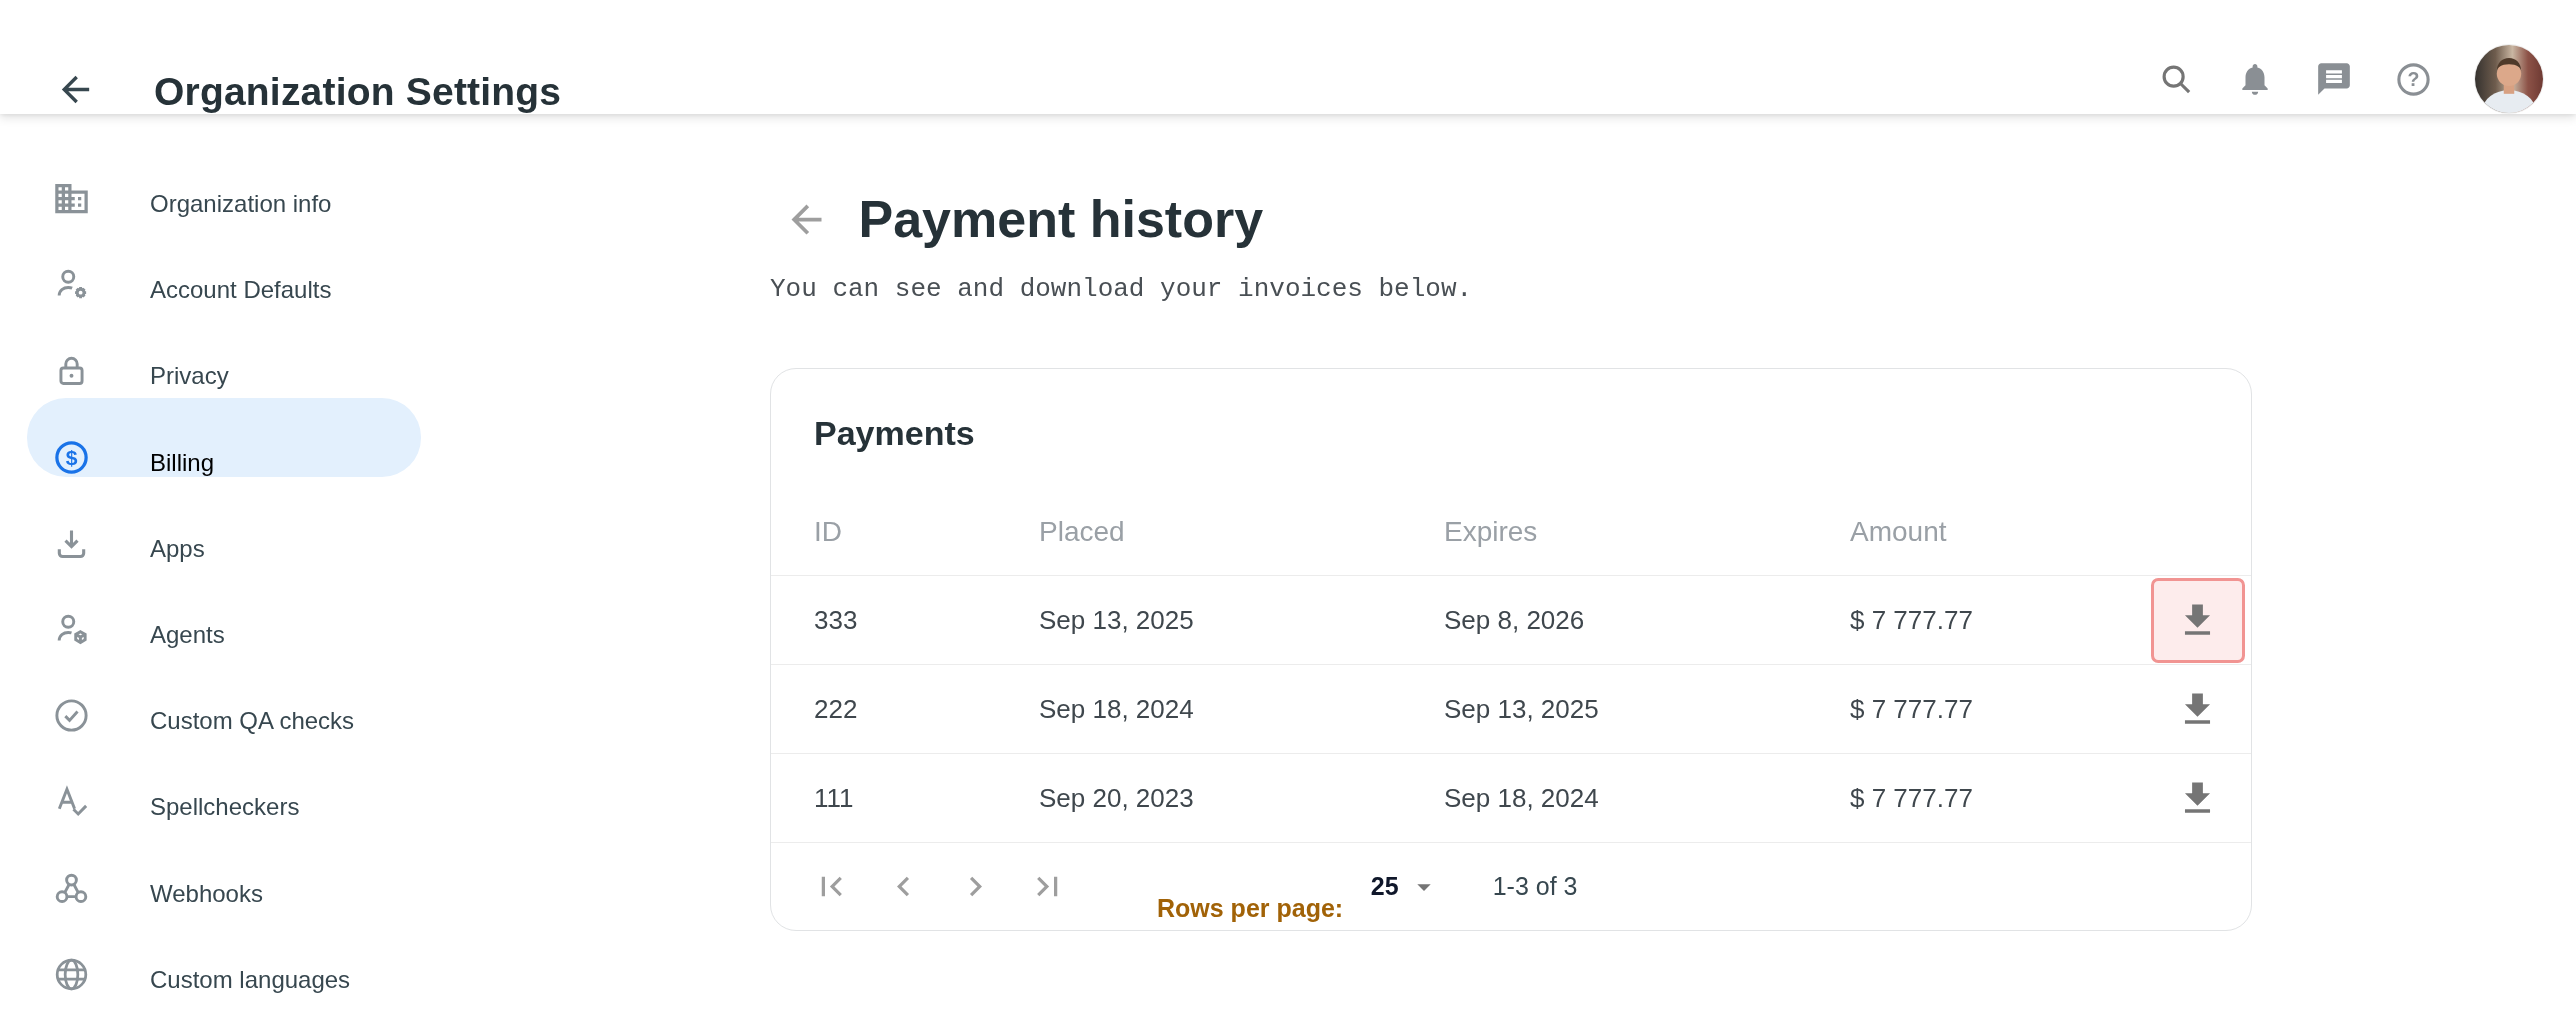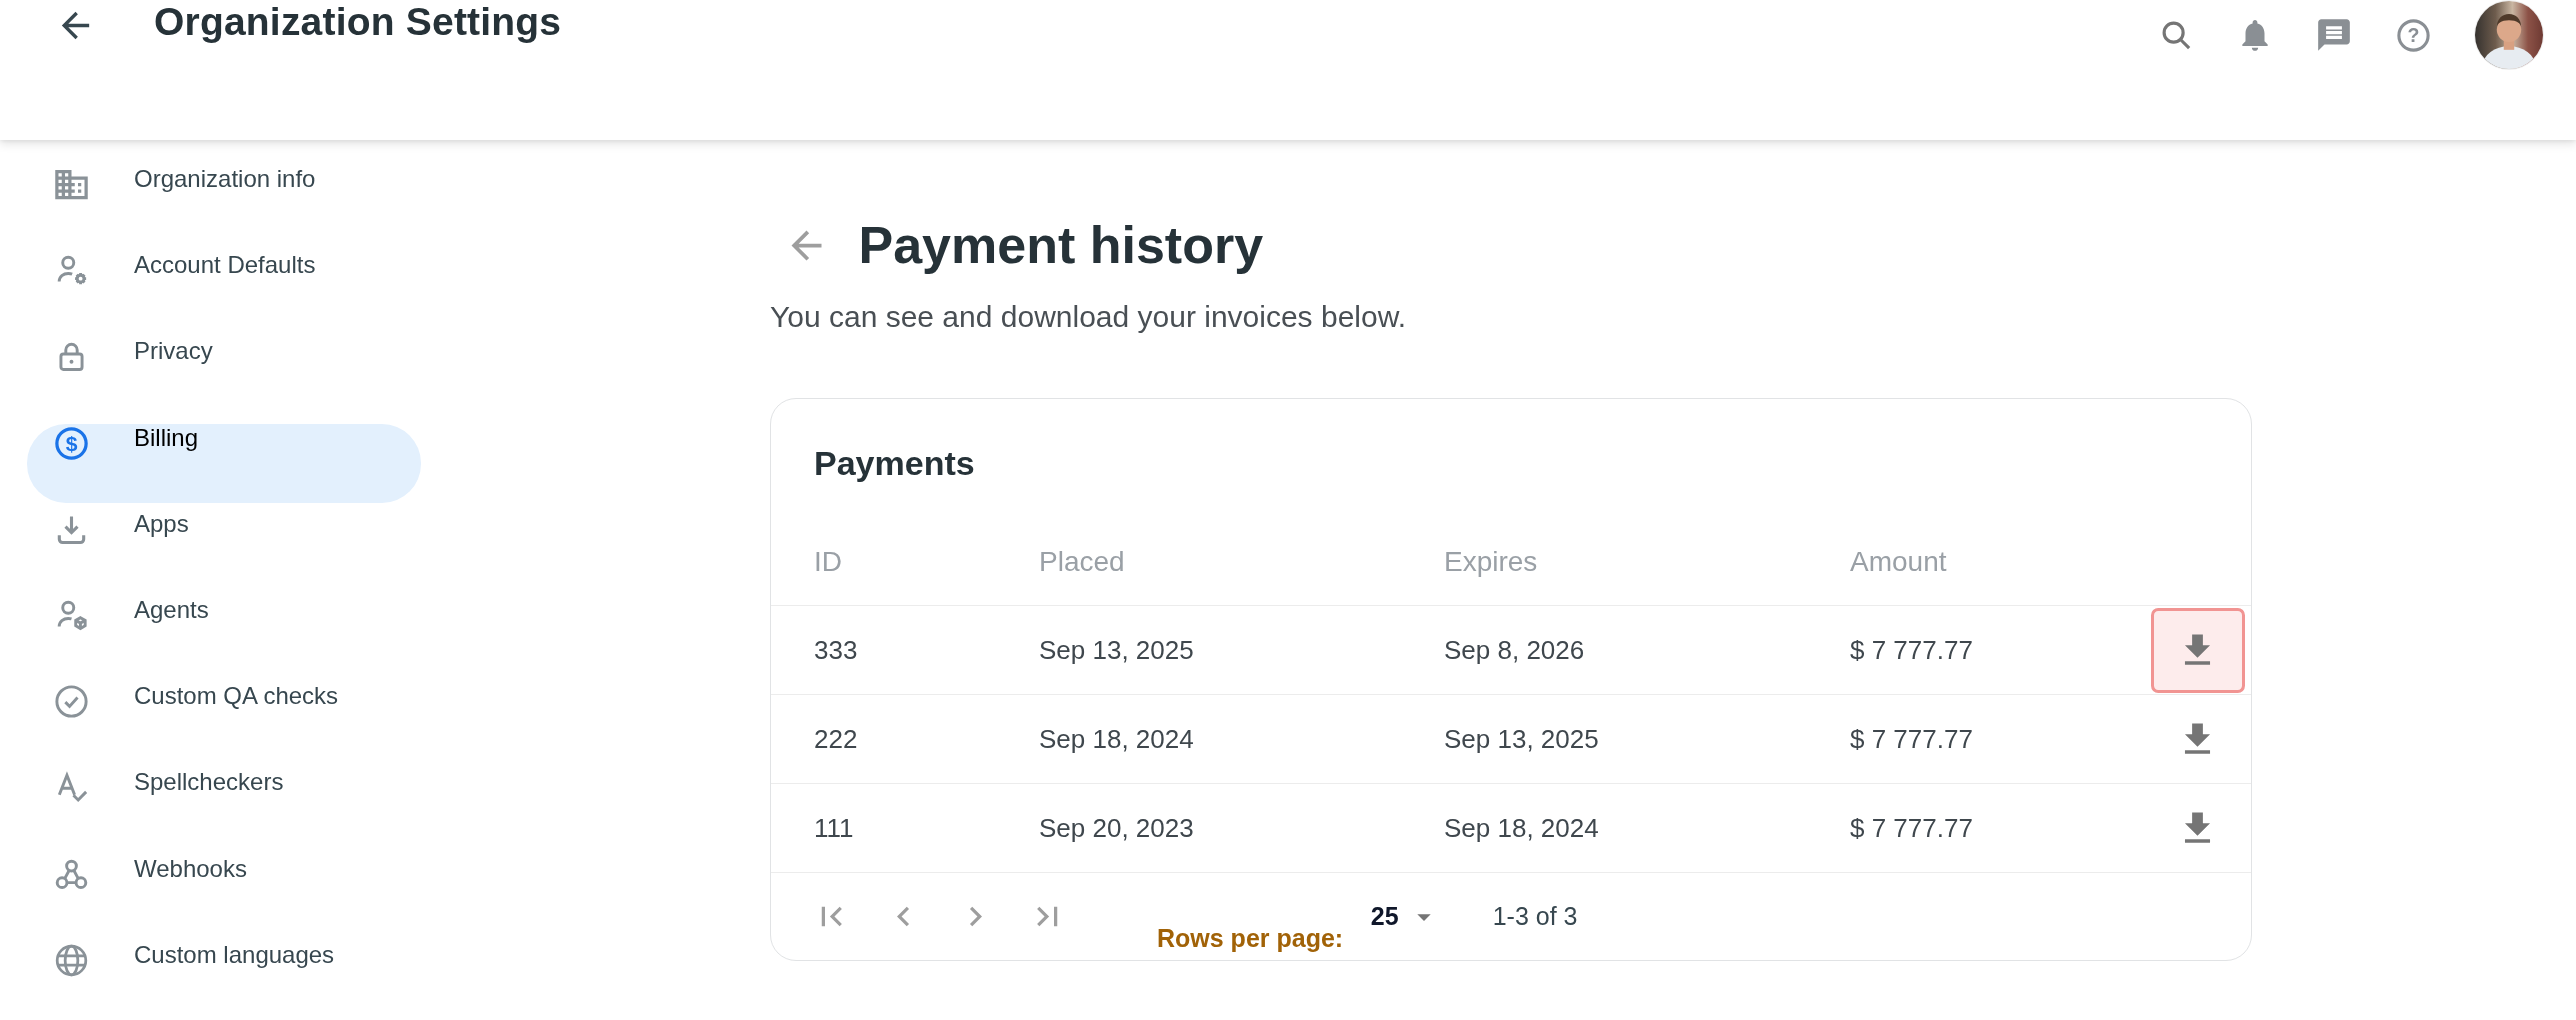--- a/index.html
+++ b/index.html
@@ -1,50 +1,50 @@
 <!DOCTYPE html>
 <html style="font-size:14.3px"><head>
 <meta charset="utf-8">
 <style>
   * { margin:0; padding:0; box-sizing:border-box; }
   html,body { width:2576px; height:1021px; background:#ffffff;
     font-family:"Liberation Sans", sans-serif; color:#263238; overflow:hidden; }
 
   
-  .topbar { height:140px; display:flex; align-items:flex-start;
+  .topbar { height:114px; display:flex; align-items:flex-end;
     padding:0 32px 0 50px; background:#fff; position:relative; z-index:5;
     box-shadow:0 5.4px 9px rgba(0,0,0,.10), 0 1.8px 3.6px rgba(0,0,0,.06); }
   .icon-btn { border:none; background:transparent; cursor:pointer;
     display:flex; align-items:center; justify-content:center; padding:0; }
   .topbar-back { width:50px; height:50px; }
   .topbar-title { font-size:39px; font-weight:700; margin-left:54px;
     color:#263238; letter-spacing:0.2px; }
   .topbar-actions { margin-left:auto; display:flex; align-items:center; gap:41px; }
   .avatar { width:70px; height:70px; border-radius:50%; overflow:hidden;
     flex:0 0 auto; border:1.8px solid #eee; }
 
   
   .layout { display:flex; height:906px; }
   .sidebar { width:429px; padding-top:25px; flex:0 0 auto; }
   .nav-item { width:394px; height:79px; margin:0 0 7.2px 27px; border-radius:39px;
-    display:flex; align-items:flex-start; padding-left:25px; cursor:pointer;
-    background:transparent; border:none; }
+    display:flex; align-items:flex-end; padding-left:25px; cursor:pointer;
+    background:transparent; border:none;gap:16px; }
   .nav-item .nico { width:39px; height:39px; color:#8a9298; flex:0 0 auto; }
   .nav-item .nlabel { margin-left:43px; font-size:24px; font-weight:500;
     color:#37474f; white-space:nowrap; }
   .nav-item.active { background:#e3f0fd; }
   .nav-item.active .nico { color:#1a73e8; }
   .nav-item.active .nlabel { color:#000000; }
 
   
   .main { flex:1; padding-left:341px; }
   .page-head { display:flex; align-items:center; margin-top:75px; padding-left:12.5px; }
   .page-back { width:47px; height:47px; }
   .page-title { font-size:52px; font-weight:700; color:#263238; margin-left:29px; }
-  .subtitle { margin-top:25px; font-size:30px; color:#494f54; }
+  .subtitle { margin-top:25px; font-size:26px; color:#494f54;font-family:Liberation Mono, monospace; }
 
   
   .card { margin-top:64px; width:1482px; background:#fff;
     border:1.8px solid #e1e3e5; border-radius:26px; overflow:hidden; }
   .card-title { padding:45px 43px 0; font-size:34px; font-weight:700; color:#263238; }
   .thead { display:grid; grid-template-columns:225px 405px 406px 1fr 107px;
     padding-left:43px; height:122px; align-items:end; }
   .th { font-size:28px; color:#9aa0a6; padding-bottom:27px; }
   .trow { display:grid; grid-template-columns:225px 405px 406px 1fr 107px;
     padding-left:43px; height:89px; align-items:center;

